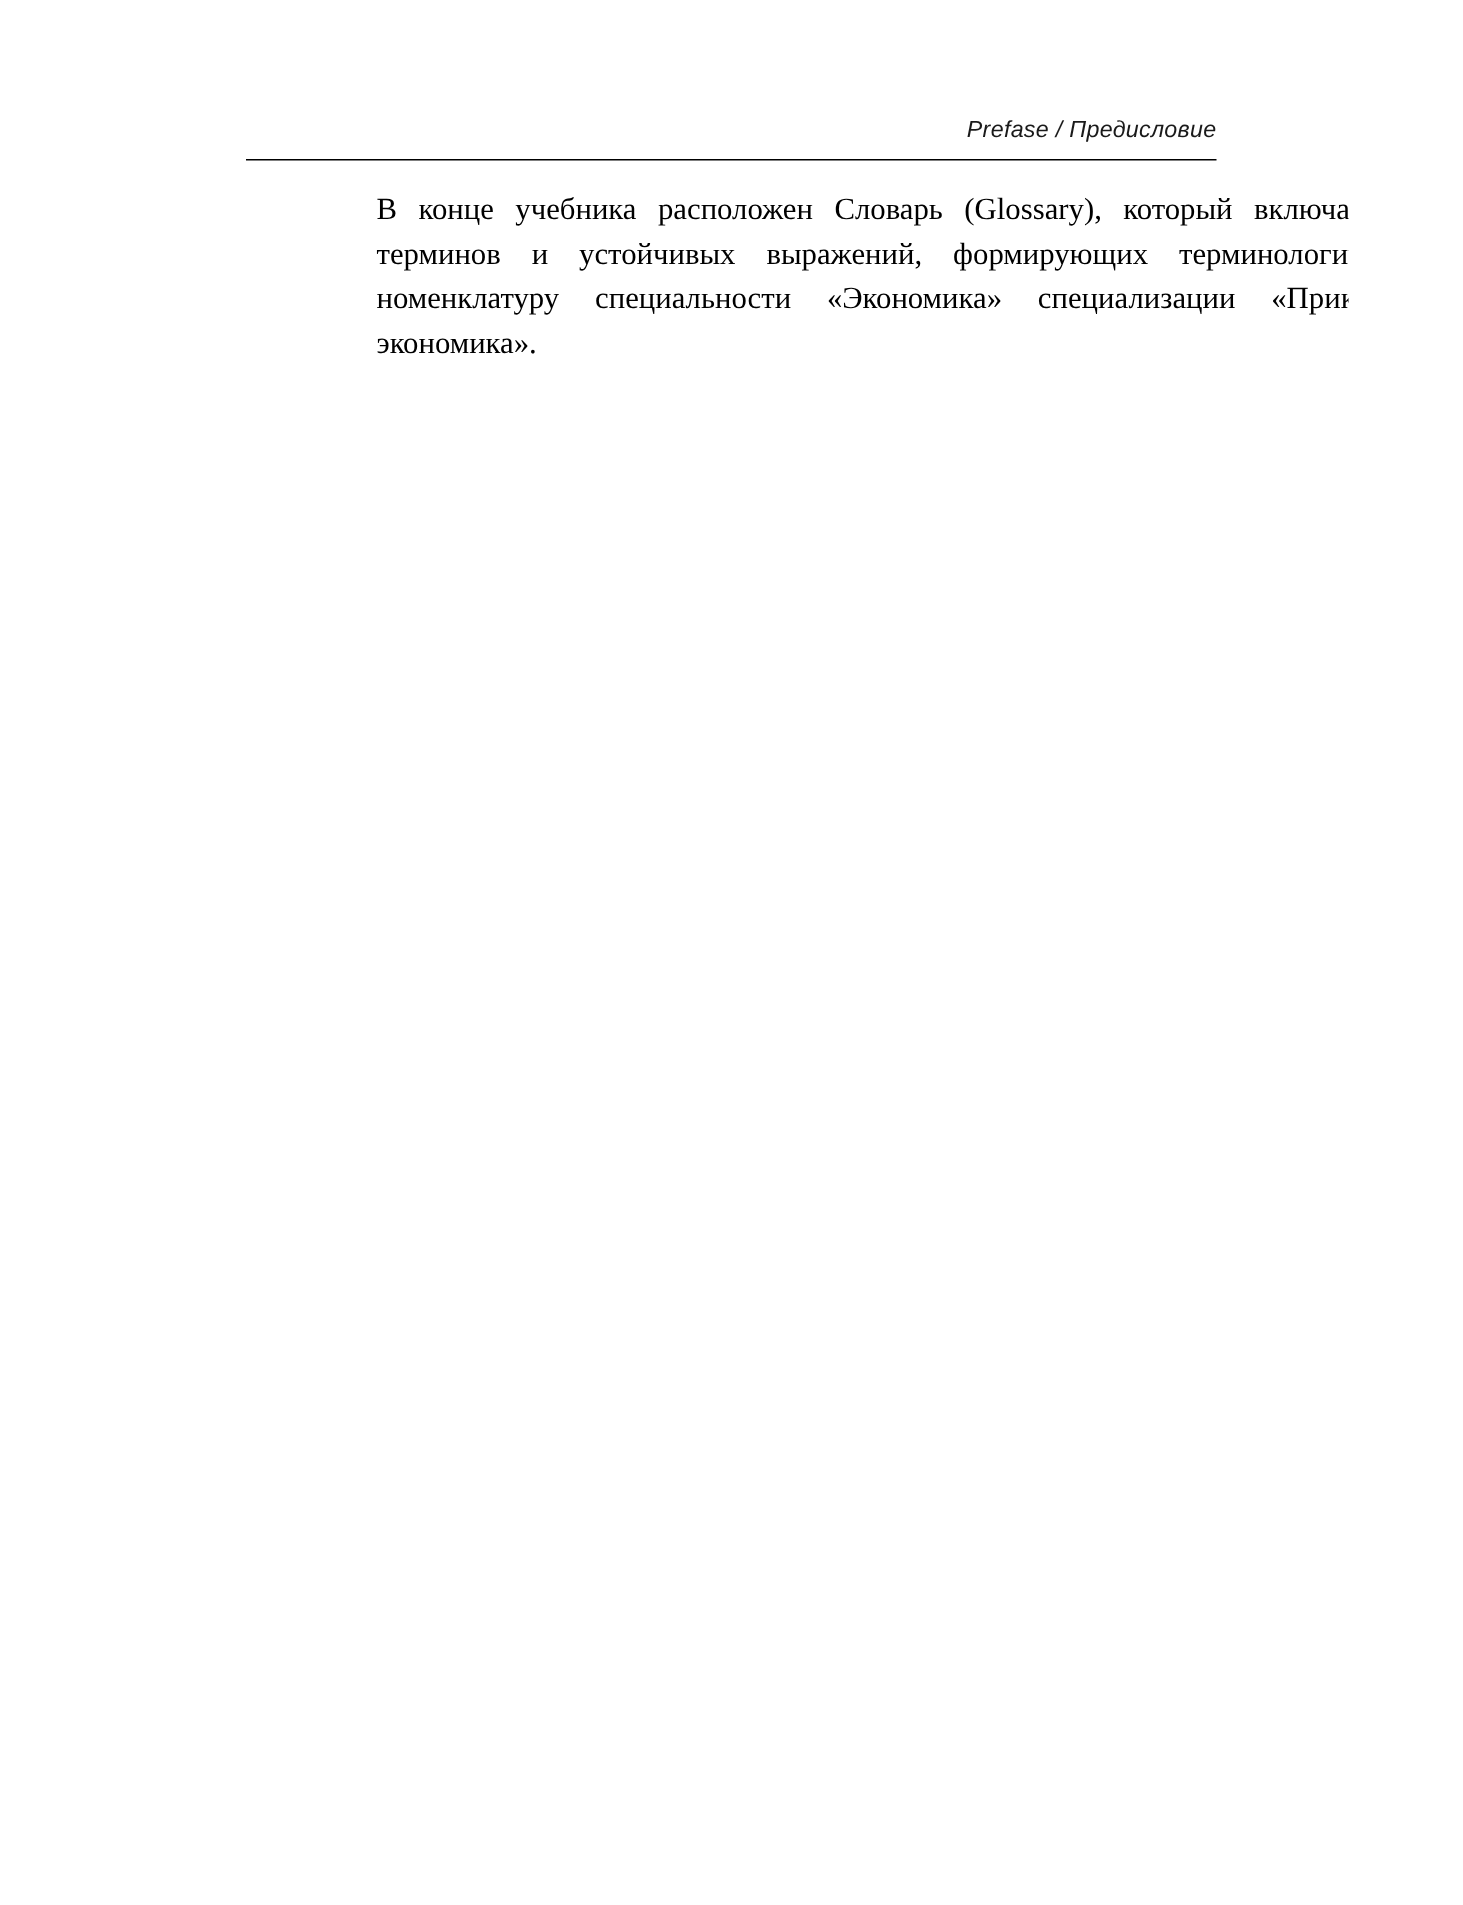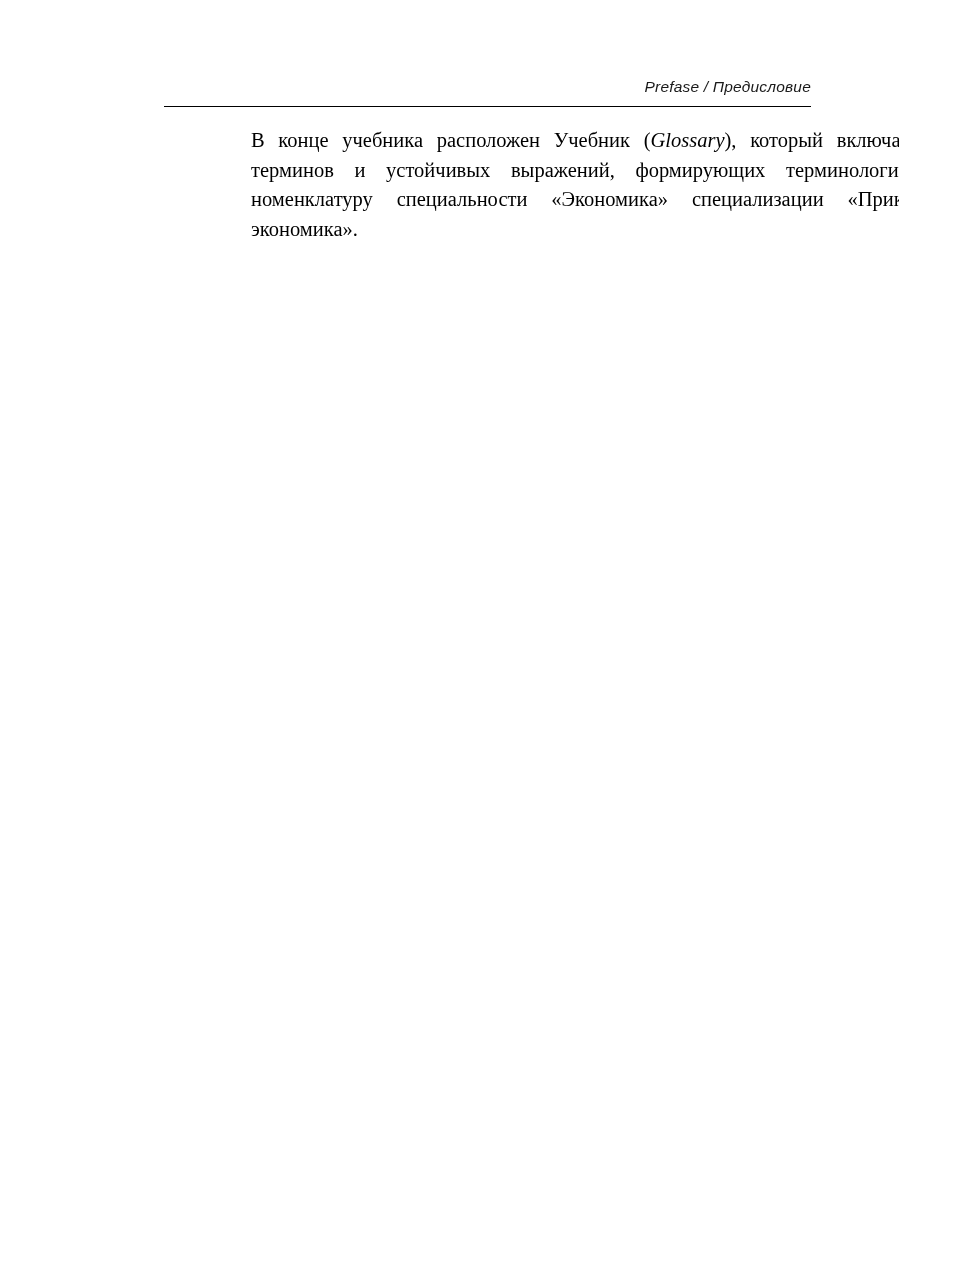--- a/index.html
+++ b/index.html
@@ -47,34 +47,33 @@
     text-justify: inter-word;
   }
   .body-text p {
     margin: 0;
     text-indent: 0;
   }
   .body-text p + p {
     margin-top: 2px;
   }
   .italic {
-    font-style: italic;
   }
 </style>
 </head>
 <body>
 
 <div class="page">
 
   <div class="running-head">Prefase / Предисловие</div>
 
   <div class="head-rule"></div>
 
   <div class="body-text">
 
     <p>
-      <span>В конце учебника расположен Учебник (</span><span class="italic">Glossary</span><span>), который включает 147 терминов и устойчивых выражений, формирующих терминологическую номенклатуру специальности «Экономика» специализации «Прикладная экономика».</span>
+      <span>В конце учебника расположен Словарь (</span><span class="italic">Glossary</span><span>), который включает 147 терминов и устойчивых выражений, формирующих терминологическую номенклатуру специальности «Экономика» специализации «Прикладная экономика».</span>
     </p>
 
 
   </div>
 
 </div>
 
 </body></html>

